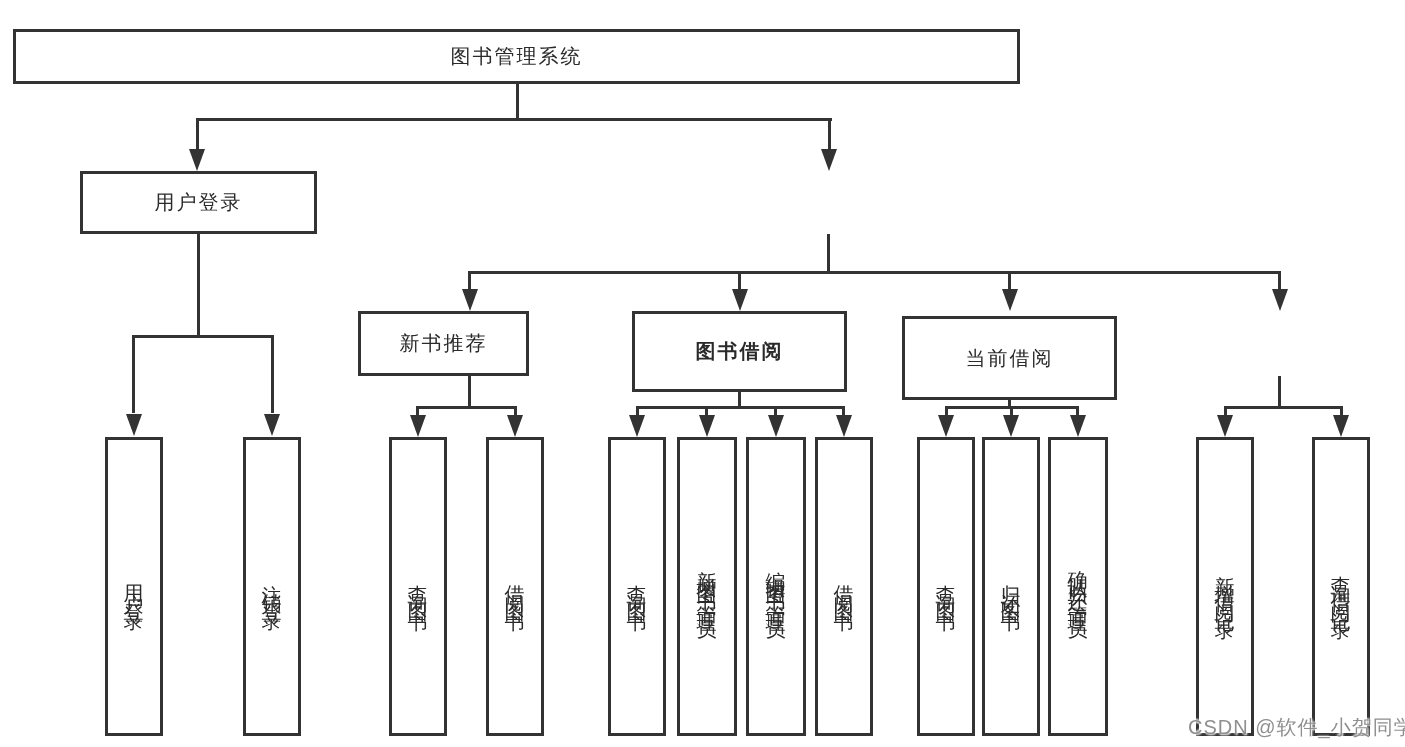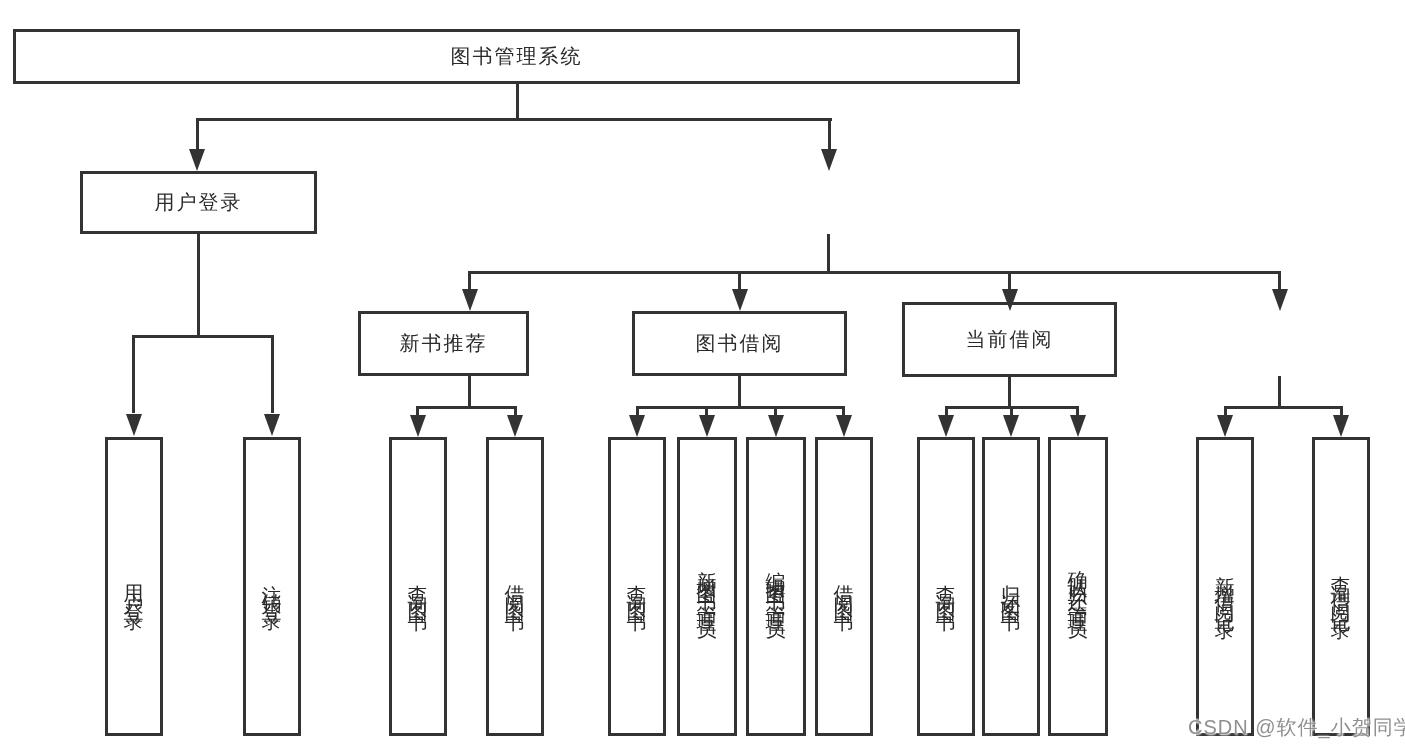--- a/index.html
+++ b/index.html
@@ -91,24 +91,24 @@
   <div class="vl" style="left:738px;top:271px;height:20px;"></div>
   <div class="ar" style="left:732px;top:289px;"></div>
   <div class="vl" style="left:1008px;top:271px;height:20px;"></div>
   <div class="ar" style="left:1002px;top:289px;"></div>
   <div class="vl" style="left:1278px;top:271px;height:20px;"></div>
   <div class="ar" style="left:1272px;top:289px;"></div>
 
   <div class="box hbox" style="left:358px;top:311px;width:171px;height:65px;">
     <span>新书推荐</span>
   </div>
-  <div class="box hbox" style="left:632px;top:311px;width:215px;height:65px;">
+  <div class="box hbox" style="left:632px;top:311px;width:215px;height:81px;font-weight:bold;">
     <span>图书借阅</span>
   </div>
-  <div class="box hbox" style="left:902px;top:302px;width:215px;height:75px;">
+  <div class="box hbox" style="left:902px;top:316px;width:215px;height:84px;">
     <span>当前借阅</span>
   </div>
 
   <div class="vl" style="left:468px;top:376px;height:33px;"></div>
   <div class="hl" style="left:416px;top:406px;width:101px;"></div>
   <div class="vl" style="left:416px;top:406px;height:12px;"></div>
   <div class="ar" style="left:410px;top:415px;"></div>
   <div class="vl" style="left:514px;top:406px;height:12px;"></div>
   <div class="ar" style="left:507px;top:415px;"></div>
 

